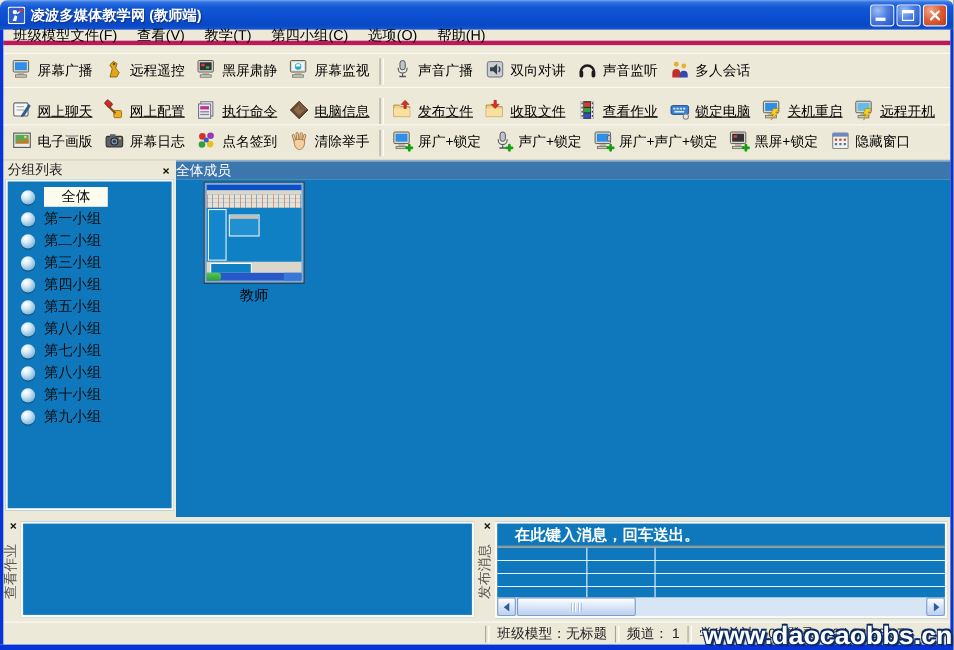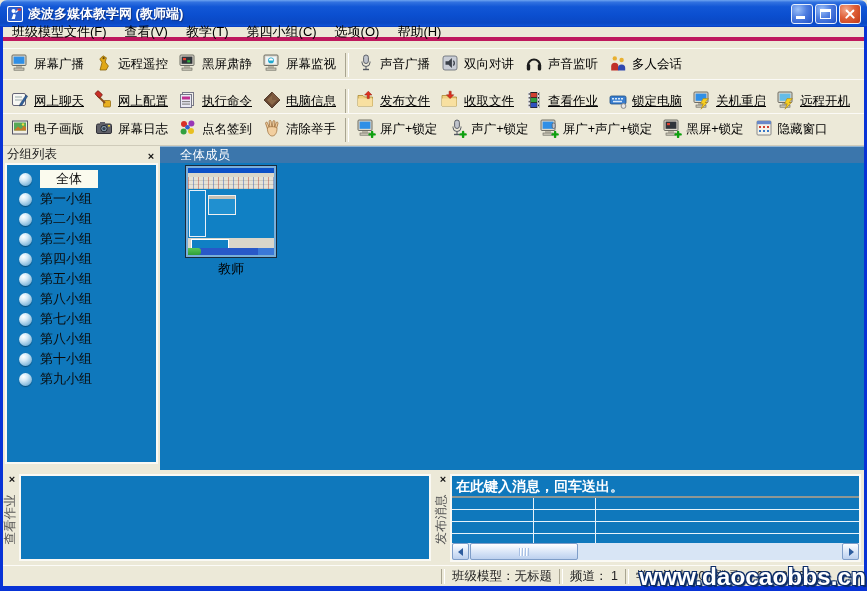--- a/index.html
+++ b/index.html
@@ -38,21 +38,21 @@
   .panel-head{height:17px;display:flex;align-items:flex-end;font-size:12.5px;color:#222;padding:0 2px 0 4px;}
   .close-x{margin-left:auto;width:14px;height:13px;font-size:11px;font-weight:bold;line-height:12px;text-align:center;color:#111;}
   .sidebar-body{position:absolute;left:2px;top:17px;right:2px;bottom:2px;background:var(--blue);border:2px solid #FAF9F4;padding-top:4px;box-sizing:border-box;overflow:hidden;}
   .group-item{height:20px;display:flex;align-items:center;gap:8px;padding-left:12px;font-size:13px;color:#0B0B0B;}
   .ball{width:13px;height:13px;border-radius:50%;flex:none;
     background:radial-gradient(circle at 35% 28%,#FFFFFF 0%,#D8ECF8 30%,#9CC8E4 60%,#6FA6CC 85%,#5890BC 100%);
     box-shadow:0 1px 1px rgba(0,0,0,.35);}
   .group-item.selected .glabel{background:#FBFBEE;padding:0 16px;}
   
   .main-panel{position:absolute;left:160px;top:146px;width:704px;height:324px;}
-  .main-head{height:17px;background:var(--hdr);color:#FFF;font-size:12.5px;display:flex;align-items:center;padding-left:20px;border-top:1px solid #8FB4D4;box-sizing:border-box;}
+  .main-head{height:17px;background:var(--hdr);color:#FFF;font-size:12.5px;display:flex;align-items:center;padding-left:0;border-top:1px solid #8FB4D4;box-sizing:border-box;}
   .main-body{position:absolute;left:0;top:17px;right:0;bottom:0;background:var(--blue);}
   .member{position:absolute;left:25px;top:2px;width:92px;}
   .thumb{position:relative;width:92px;height:93px;background:#7AAED9;border:1px solid #1A2A3A;overflow:hidden;box-sizing:border-box;}
   .thumb div{position:absolute;}
   .t-title{left:2px;top:2px;right:2px;height:5px;background:#0B50C8;}
   .t-menu{left:2px;top:7px;right:2px;height:4px;background:#DAD6CA;}
   .t-tools{left:2px;top:11px;right:2px;height:12px;
     background:repeating-linear-gradient(90deg,rgba(180,60,50,.45) 0 1px,transparent 1px 5px,rgba(50,90,180,.45) 5px 6px,transparent 6px 10px),
                repeating-linear-gradient(180deg,#E6E2D6 0 3px,#CFCBBE 3px 4px);}
   .t-content{left:2px;top:23px;right:2px;height:49px;background:#1080C4;}
@@ -66,21 +66,21 @@
   .t-tray{right:0;top:0;width:16px;height:7px;background:#3A78D8;}
   .member-caption{margin-top:2px;text-align:center;font-size:13px;color:#000;}
   
   .bpanel{position:absolute;top:470px;height:95px;background:#ECE9D8;}
   #homework{left:3px;width:431px;}
   #message{left:434px;width:430px;}
   .bpanel .close-x{position:absolute;left:2px;top:3px;margin:0;}
   .vtab{position:absolute;left:-27px;top:41px;width:68px;text-align:center;font-size:12.5px;color:#555;transform:rotate(-90deg);white-space:nowrap;}
   .bcontent{position:absolute;left:16px;top:4px;right:3px;bottom:4px;background:var(--blue);border:2px solid #FAF9F4;box-sizing:border-box;}
   #message .bcontent{bottom:3px;display:flex;flex-direction:column;}
-  .msg-input{height:20px;line-height:20px;color:#fff;font-weight:bold;font-size:14px;padding:0 4px;border-bottom:2px solid #8E9794;flex:none;white-space:nowrap;overflow:hidden;}
+  .msg-input{height:20px;line-height:20px;color:#fff;font-weight:bold;font-size:14px;padding:0 16px;border-bottom:2px solid #8E9794;flex:none;white-space:nowrap;overflow:hidden;}
   .msg-grid{flex:1;position:relative;background-image:repeating-linear-gradient(180deg,transparent 0 11px,#E6F3FA 11px 12px);}
   .vline{position:absolute;top:0;bottom:0;width:1px;background:#E6F3FA;}
   .hscroll{height:17px;flex:none;display:flex;align-items:stretch;background:#D8E5F5;}
   .sbtn{width:17px;flex:none;background:linear-gradient(180deg,#FEFEFF,#D4E2F6 60%,#BCD0EE);border:1px solid #7E9DC8;border-radius:2px;position:relative;box-sizing:border-box;}
   .sbtn.left::after{content:"";position:absolute;left:5px;top:4px;border:4px solid transparent;border-right:5px solid #2E5D9E;border-left:0;}
   .sbtn.right::after{content:"";position:absolute;left:6px;top:4px;border:4px solid transparent;border-left:5px solid #2E5D9E;border-right:0;}
   .sthumb{width:108px;margin-left:1px;flex:none;background:linear-gradient(180deg,#FEFEFF,#D4E2F6 60%,#BCD0EE);border:1px solid #7E9DC8;border-radius:2px;position:relative;box-sizing:border-box;}
   .sthumb::after{content:"";position:absolute;left:50%;top:4px;width:10px;height:8px;margin-left:-5px;
     background:repeating-linear-gradient(90deg,#A8C0E4 0 1px,#FFF 1px 2px,rgba(0,0,0,0) 2px 3px);}
   .strack{flex:1;}

